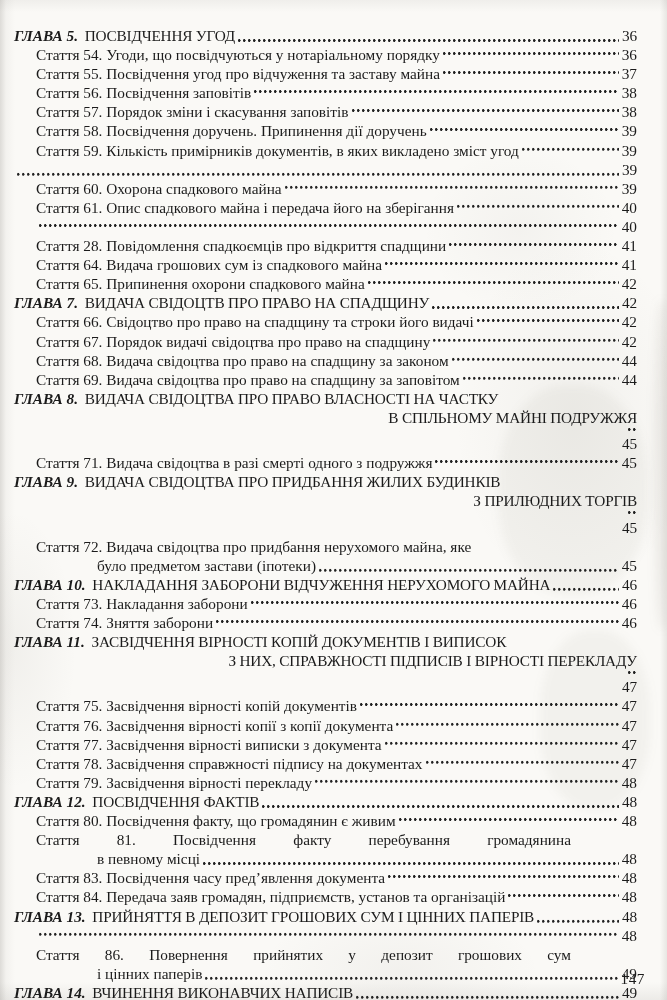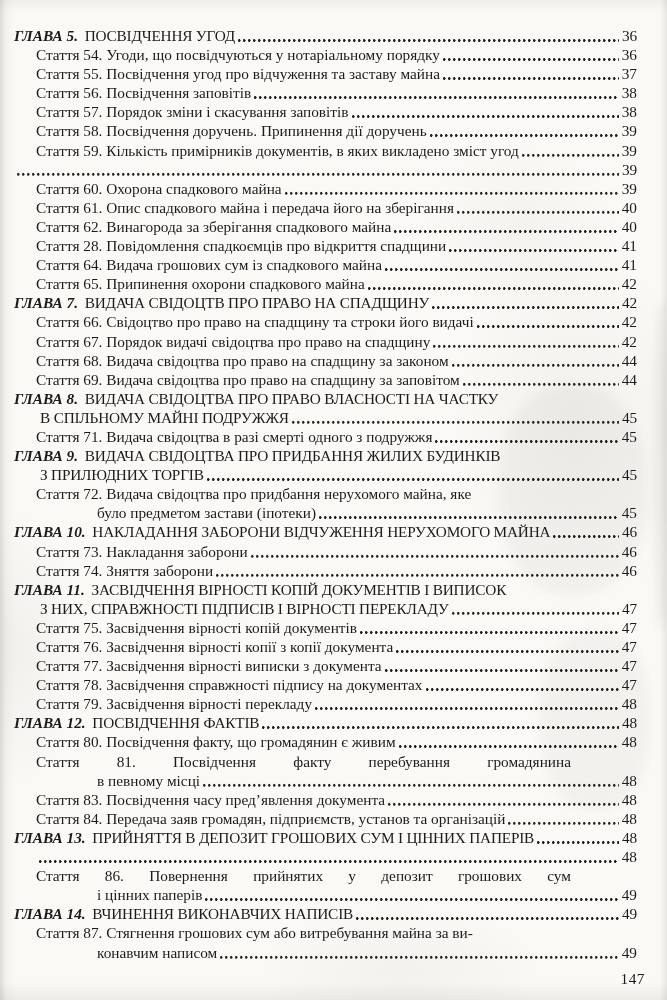--- a/index.html
+++ b/index.html
@@ -41,22 +41,22 @@
     top: 26px;
     left: 0;
     right: 30px;
     font-size: 15.3px;
     line-height: 19.1px;
   }
 
   .line { white-space: nowrap; }
 
   .entry.chapter .line.first { margin-left: 14px; letter-spacing: -0.2px; }
-  .entry.chapter .line.cont  { margin-left: 40px; letter-spacing: -0.2px; }
-  .entry.article .line.first { margin-left: 36px; }
+  .entry.chapter .line.cont  { margin-left: 40px; letter-spacing: -0.2px; flex-direction: column; }
+  .entry.article .line.first { margin-left: 36px; align-items: center; }
   .entry.article .line.cont  { margin-left: 97px; }
 
   .head { font-weight: bold; font-style: italic; padding-right: 3px; letter-spacing: 0; }
 
   .line.last { display: flex; align-items: flex-end; }
   .line.last .txt { flex: 0 0 auto; }
 
   .line.justify {
     white-space: normal;
     text-align: justify;
@@ -157,21 +157,20 @@
       </div>
       <div class="entry article">
         <div class="line first last">
           <span class="txt">Стаття 61. Опис спадкового майна і передача його на зберігання</span>
           <span class="leader"></span>
           <span class="pg">40</span>
         </div>
       </div>
       <div class="entry article">
         <div class="line first last">
-          <span class="txt">Стаття 62. Винагорода за зберігання спадкового майна</span>
           <span class="leader"></span>
           <span class="pg">40</span>
         </div>
       </div>
       <div class="entry article">
         <div class="line first last">
           <span class="txt">Стаття 28. Повідомлення спадкоємців про відкриття спадщини</span>
           <span class="leader"></span>
           <span class="pg">41</span>
         </div>

